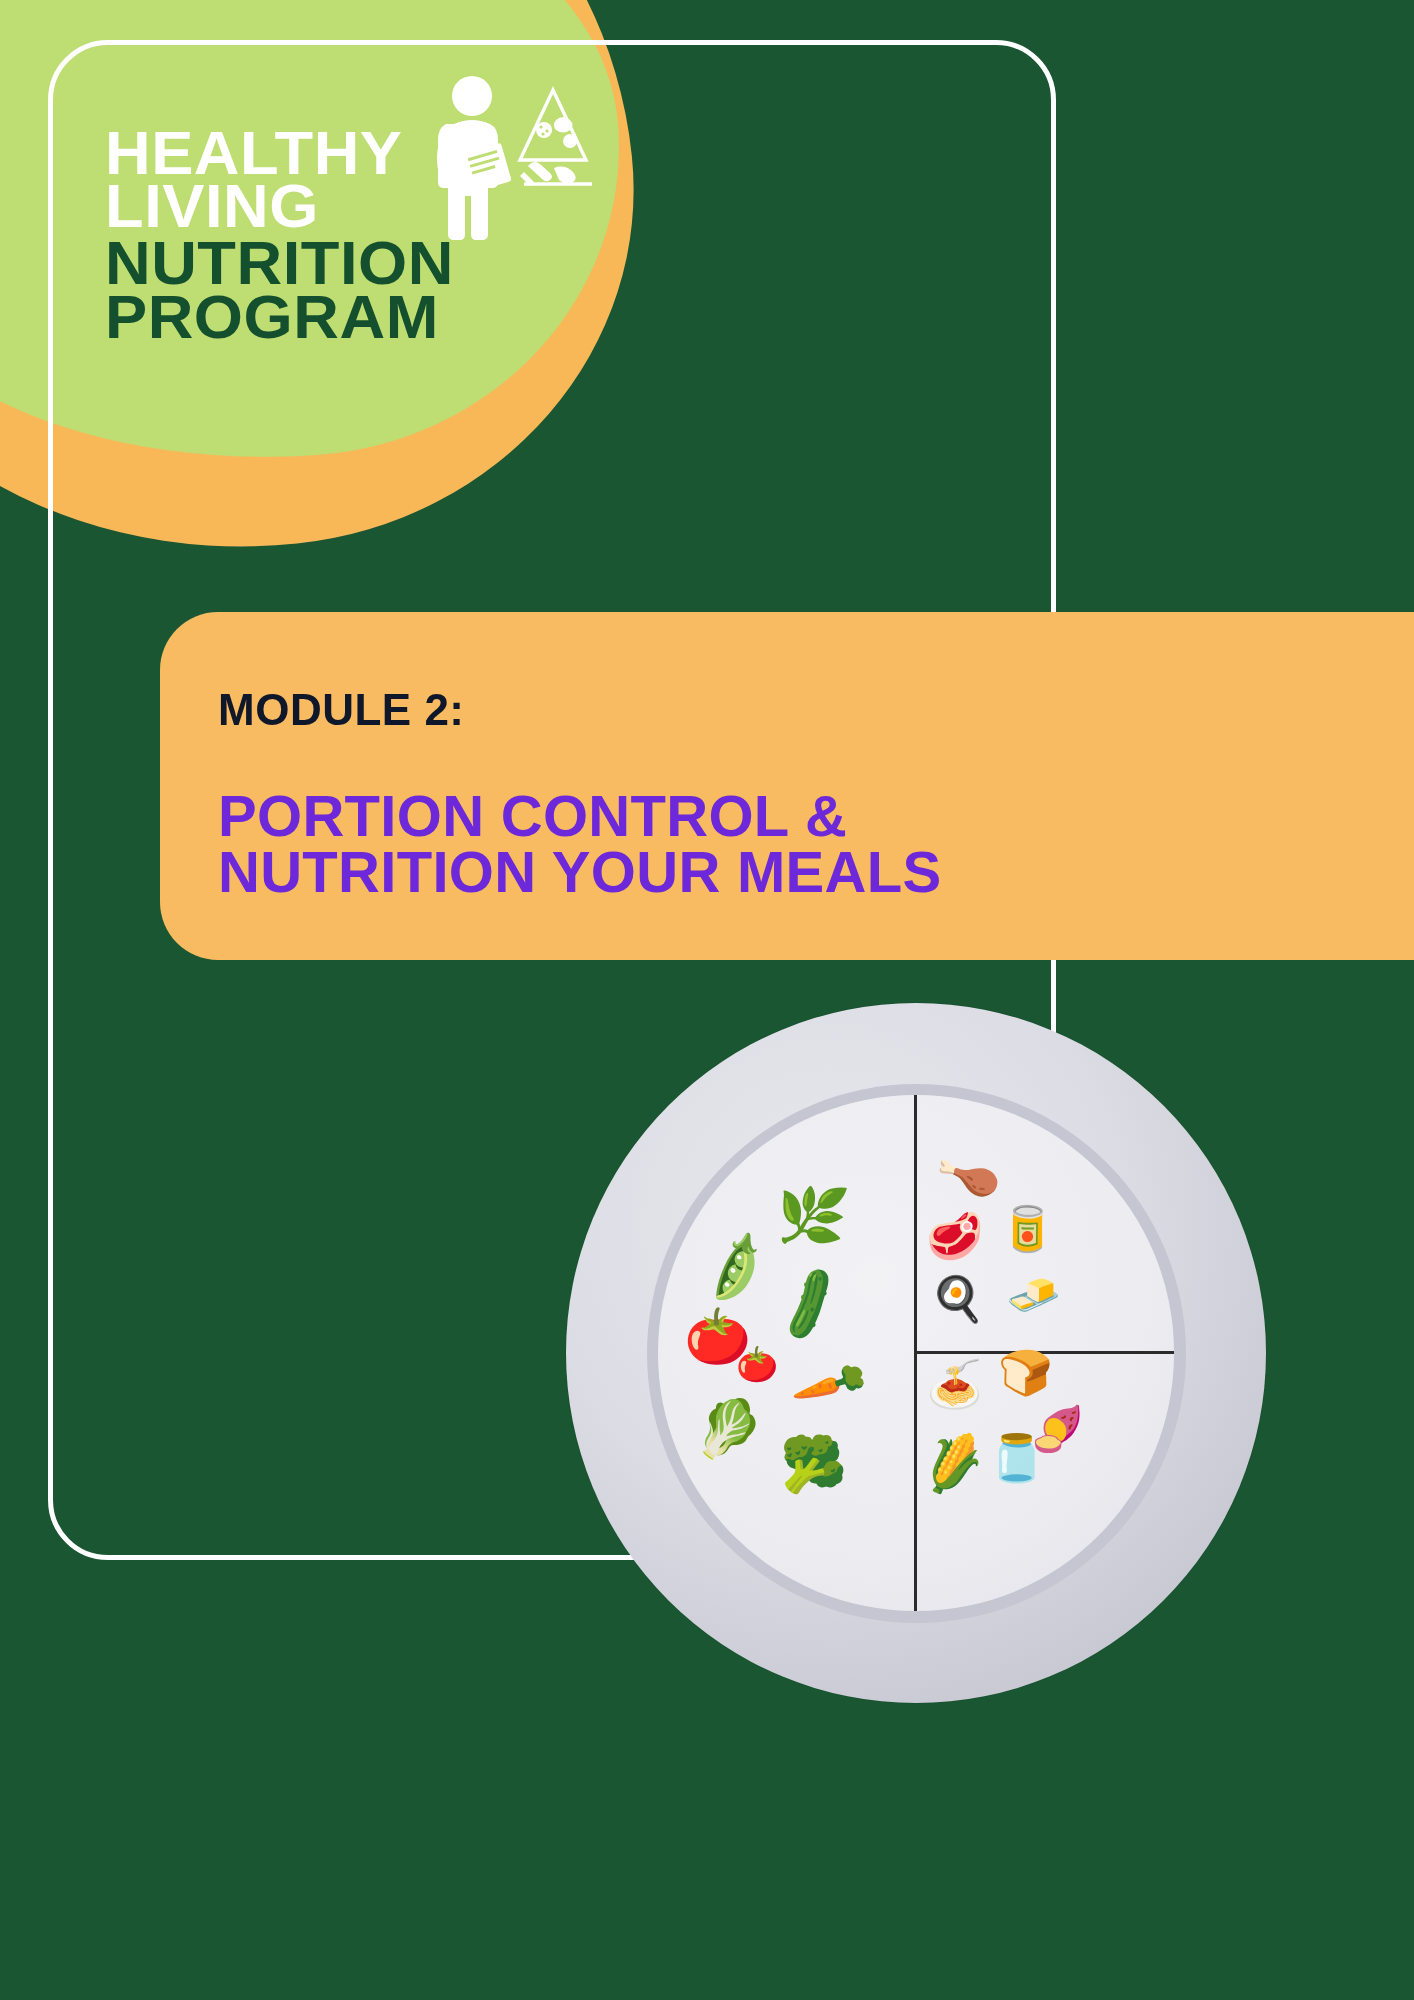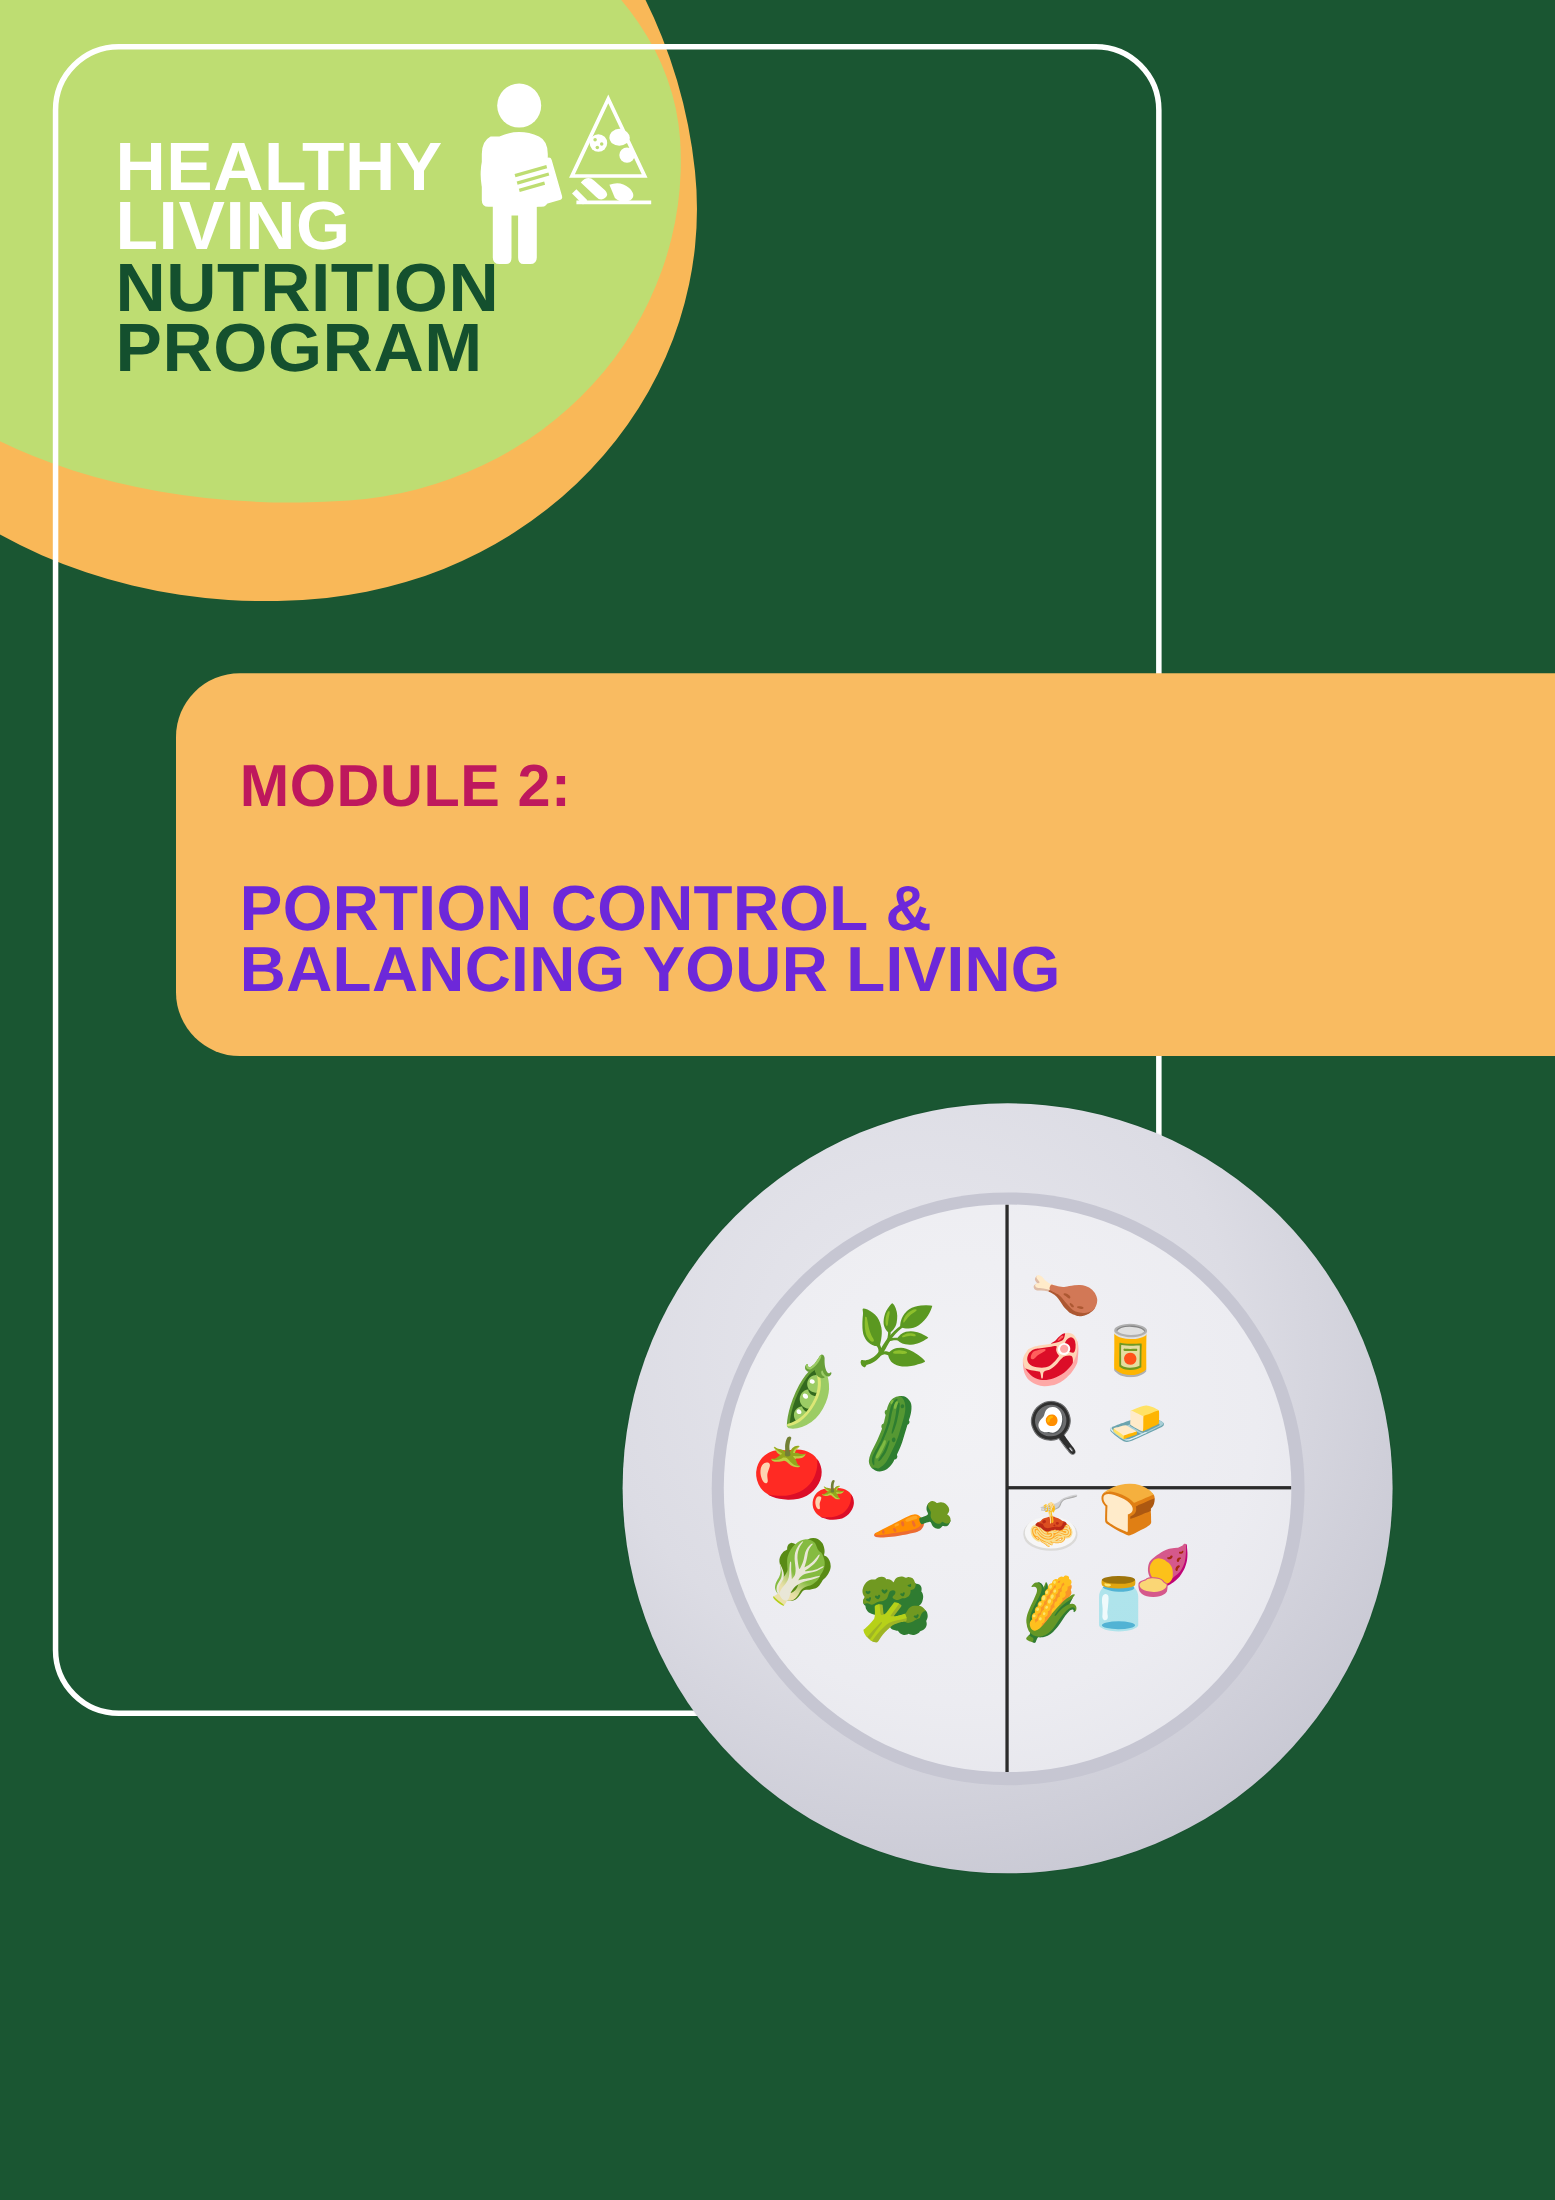--- a/index.html
+++ b/index.html
@@ -90,22 +90,22 @@
     left: 160px;
     top: 612px;
     width: 1254px;
     height: 348px;
     background: #f9bb61;
     border-radius: 58px 0 0 58px;
     box-sizing: border-box;
     padding: 76px 0 0 58px;
   }
   .module-number {
-    color: #be185d;
-    font-size: 54px;
+    color: #0f172a;
+    font-size: 44px;
     font-weight: 900;
     letter-spacing: 0.5px;
     line-height: 1;
     margin: 0;
   }
   .module-title {
     color: #6d28d9;
     font-size: 58px;
     font-weight: 900;
     letter-spacing: 0.3px;
@@ -227,21 +227,21 @@
     <div class="logo-line logo-l1">HEALTHY</div>
     <div class="logo-line logo-l2">LIVING</div>
     <div class="logo-line logo-l3">NUTRITION</div>
     <div class="logo-line logo-l4">PROGRAM</div>
   </div>
 
   <div class="module-banner">
     <div class="module-number">MODULE 2:</div>
     <div class="module-title">
       <span class="t-line">PORTION CONTROL &amp;</span>
-      <span class="t-line">BALANCING YOUR LIVING</span>
+      <span class="t-line">NUTRITION YOUR MEALS</span>
     </div>
   </div>
 
   <div class="plate-wrap">
     <div class="plate-outer"></div>
     <div class="plate-ring"></div>
     <div class="plate-inner">
       <div class="divider-v"></div>
       <div class="divider-h"></div>
 

